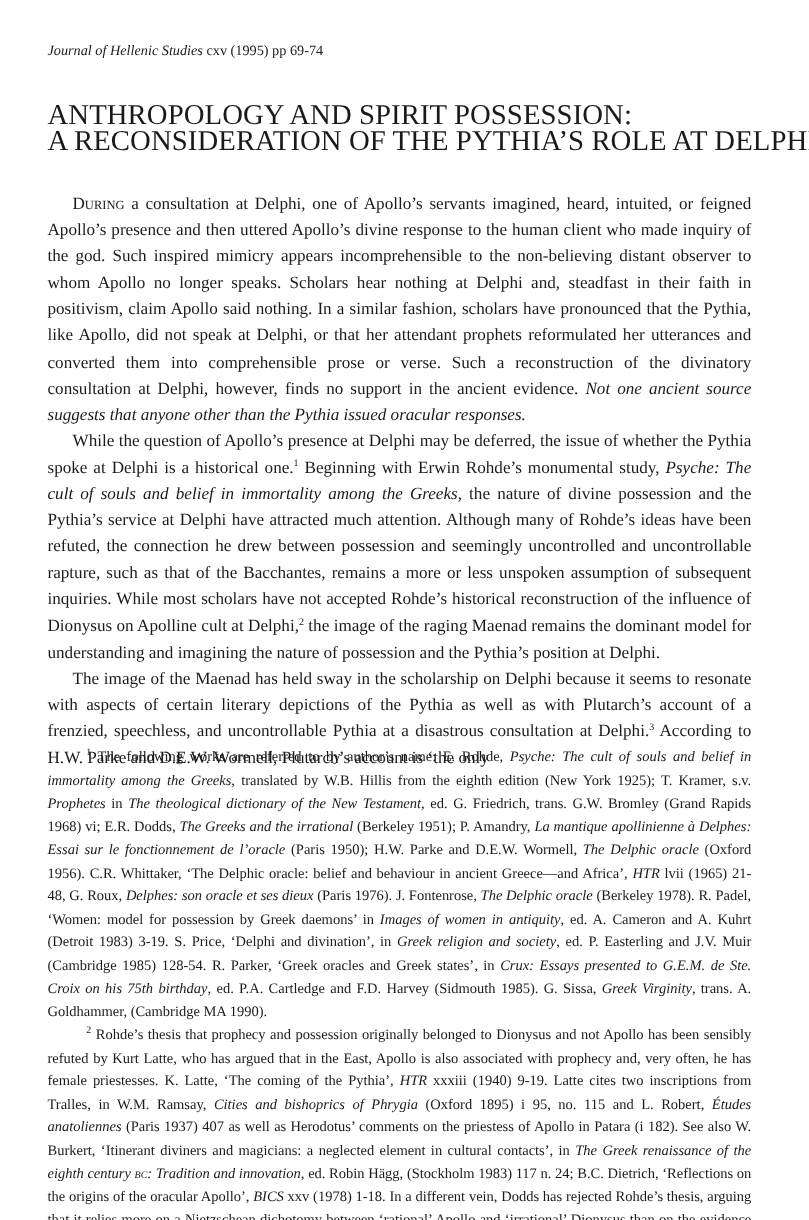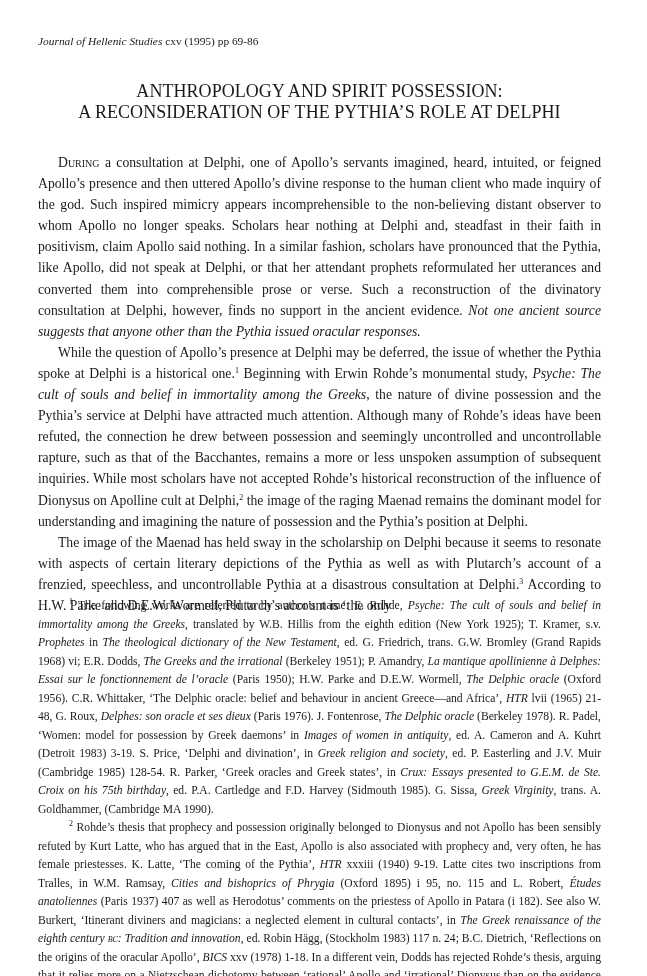--- a/index.html
+++ b/index.html
@@ -9,21 +9,21 @@
     color: #1a1a1a;
   }
   .page { position: absolute; left: 38px; top: 0; width: 563px; }
   .running-head {
     position: absolute; top: 34px; left: 0;
     font-size: 11.4px; line-height: 14px; white-space: nowrap;
   }
   .running-head i { font-style: italic; text-align: center; }
   .title {
     position: absolute; top: 81px; left: 0; width: 563px;
-    text-align: center; font-size: 18px; line-height: 21px;
+    text-align: left; font-size: 23px; line-height: 21px;
     letter-spacing: 0.05px;
   }
   .title div { white-space: nowrap; }
   .body {
     position: absolute; top: 152px; left: 0; width: 563px;
     font-size: 13.7px; line-height: 21.1px; text-align: justify;
     hyphens: none;
   }
   .body p { margin: 0; text-indent: 20px; }
   .sc { font-variant: small-caps; }
@@ -33,21 +33,21 @@
     font-size: 11.6px; line-height: 18.5px; text-align: justify;
   }
   .fn { margin: 0; text-indent: 31px; font-family: Liberation Serif, serif; }
   i { font-style: italic; }
 </style>
 </head>
 <body>
 
 <div class="page">
 
-  <div class="running-head"><i>Journal of Hellenic Studies</i><span> cxv (1995) pp 69-86</span></div>
+  <div class="running-head"><i>Journal of Hellenic Studies</i><span> cxv (1995) pp 69-74</span></div>
 
   <div class="title">
     <div>ANTHROPOLOGY AND SPIRIT POSSESSION:</div>
     <div>A RECONSIDERATION OF THE PYTHIA’S ROLE AT DELPHI</div>
   </div>
 
   <div class="body">
     <p><span class="sc">During</span><span> a consultation at Delphi, one of Apollo’s servants imagined, heard, intuited, or feigned Apollo’s presence and then uttered Apollo’s divine response to the human client who made inquiry of the god. Such inspired mimicry appears incomprehensible to the non-believing distant observer to whom Apollo no longer speaks. Scholars hear nothing at Delphi and, steadfast in their faith in positivism, claim Apollo said nothing. In a similar fashion, scholars have pronounced that the Pythia, like Apollo, did not speak at Delphi, or that her attendant prophets reformulated her utterances and converted them into comprehensible prose or verse. Such a reconstruction of the divinatory consultation at Delphi, however, finds no support in the ancient evidence. </span><i>Not one ancient source suggests that anyone other than the Pythia issued oracular responses.</i></p>
     <p><span>While the question of Apollo’s presence at Delphi may be deferred, the issue of whether the Pythia spoke at Delphi is a historical one.</span><sup>1</sup><span> Beginning with Erwin Rohde’s monumental study, </span><i>Psyche: The cult of souls and belief in immortality among the Greeks</i><span>, the nature of divine possession and the Pythia’s service at Delphi have attracted much attention. Although many of Rohde’s ideas have been refuted, the connection he drew between possession and seemingly uncontrolled and uncontrollable rapture, such as that of the Bacchantes, remains a more or less unspoken assumption of subsequent inquiries. While most scholars have not accepted Rohde’s historical reconstruction of the influence of Dionysus on Apolline cult at Delphi,</span><sup>2</sup><span> the image of the raging Maenad remains the dominant model for understanding and imagining the nature of possession and the Pythia’s position at Delphi.</span></p>
     <p><span>The image of the Maenad has held sway in the scholarship on Delphi because it seems to resonate with aspects of certain literary depictions of the Pythia as well as with Plutarch’s account of a frenzied, speechless, and uncontrollable Pythia at a disastrous consultation at Delphi.</span><sup>3</sup><span> According to H.W. Parke and D.E.W. Wormell, Plutarch’s account is ‘the only</span></p>

